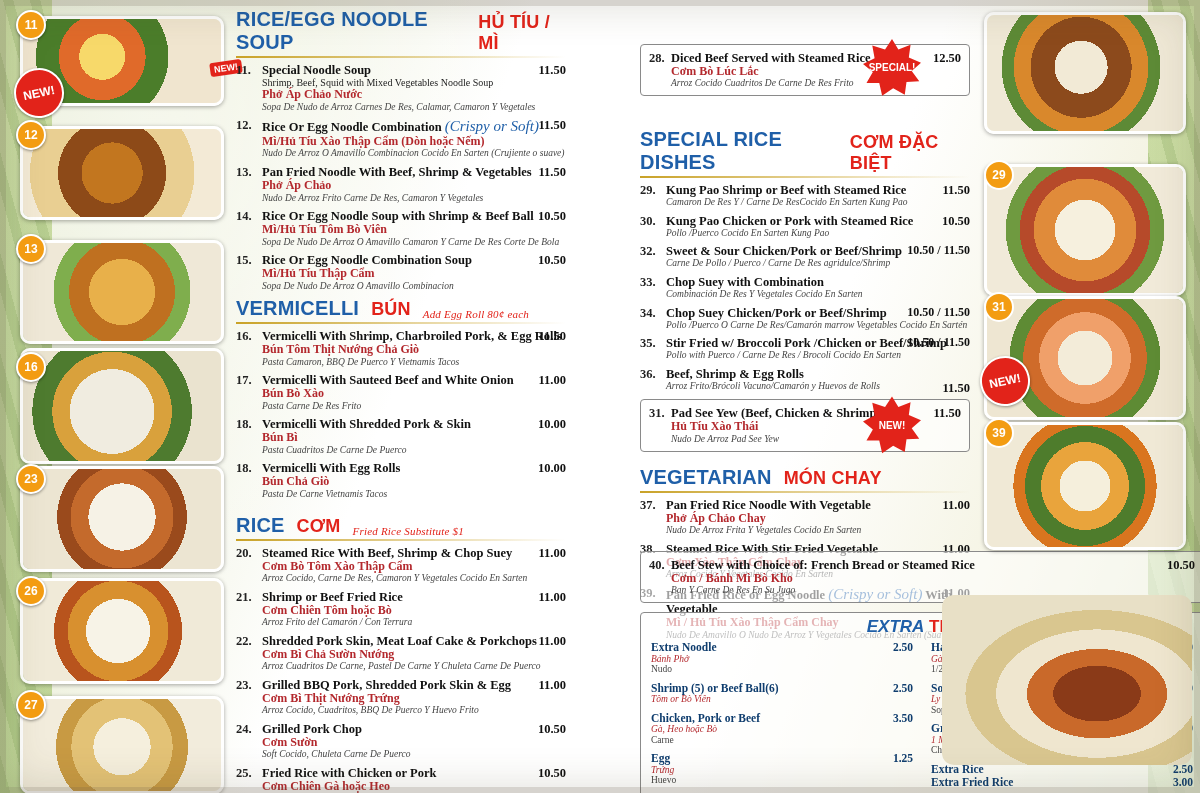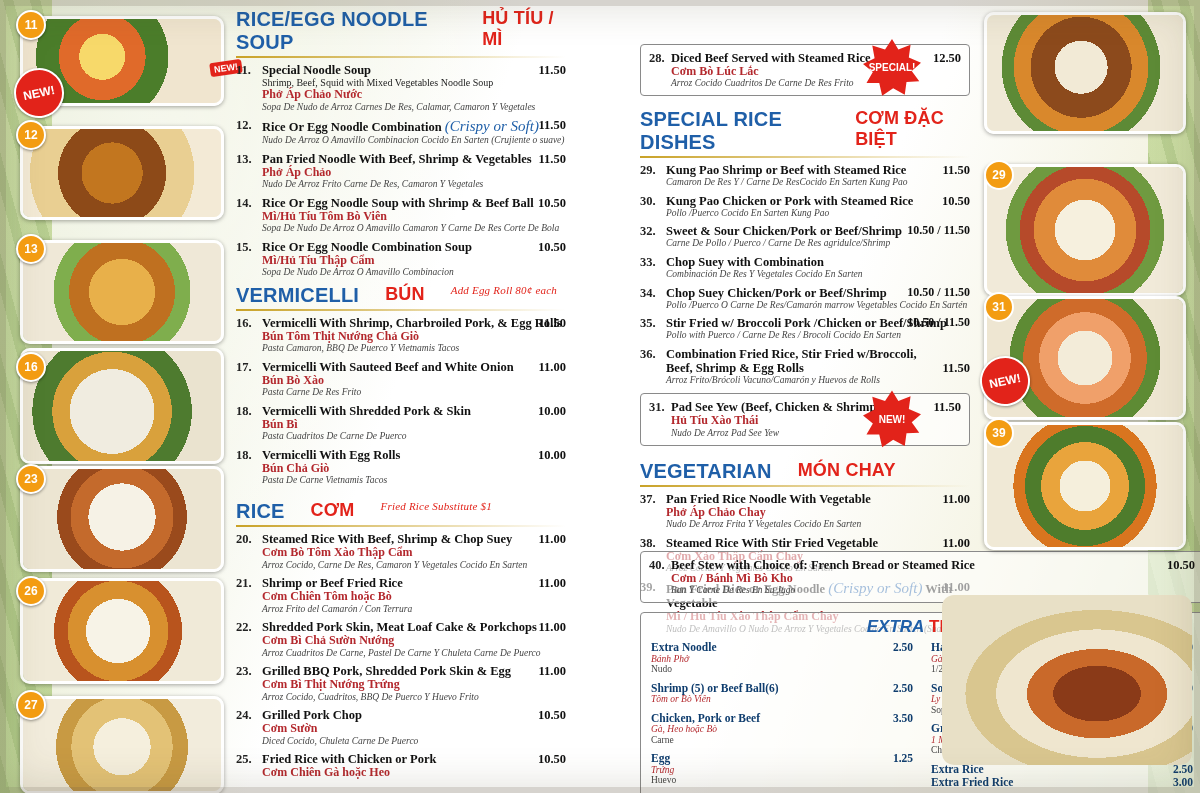--- a/index.html
+++ b/index.html
@@ -57,21 +57,21 @@
   }
 
   
   .col{position:absolute;top:8px;}
   #col-left{left:236px;width:330px;}
   #col-mid{left:640px;width:330px;}
 
   .sec-head{
     font-family:"Liberation Sans",sans-serif;
     font-weight:bold;letter-spacing:.2px;margin:0 0 2px 0;
-    display:flex;align-items:flex-start;gap:26px;
+    display:flex;align-items:flex-end;gap:12px;
   }
   .sec-en{color:#1f5fa8;font-size:20px;}
   .sec-vi{color:#e2231a;font-size:18px;}
   .sec-note{color:#e2231a;font-style:italic;font-size:11px;font-family:"Liberation Serif",serif;font-weight:normal;}
   .sec-rule{height:2px;background:linear-gradient(90deg,#c9a227,rgba(201,162,39,0));margin:1px 0 5px 0;}
 
   .item{position:relative;margin:0 0 6px 0;padding-left:26px;line-height:1.12;}
   .item .num{position:absolute;left:0;top:0;font-size:12.5px;color:#222;font-weight:bold;}
   .en{font-size:12.5px;color:#111;font-weight:bold;display:block;}
   .en .paren{font-style:italic;font-weight:normal;color:#1f5fa8;font-size:15px;}
@@ -189,20 +189,21 @@
       <span class="en">Special Noodle Soup</span>
       <span class="es" style="color:#222;font-style:normal;font-size:10px;">Shrimp, Beef, Squid with Mixed Vegetables Noodle Soup</span>
       <span class="vi">Phở Áp Chảo Nước</span>
       <span class="es">Sopa De Nudo de Arroz Carnes De Res, Calamar, Camaron Y Vegetales</span>
       <span class="price">11.50</span>
     </div>
 
     <div class="item">
       <span class="num">12.</span>
       <span class="en"><span>Rice Or Egg Noodle Combination</span> <span class="paren">(Crispy or Soft)</span></span>
+      <span class="vi">Mì/Hủ Tíu Xào Thập Cẩm (Dòn hoặc Nếm)</span>
       <span class="es">Nudo De Arroz O Amavillo Combinacion Cocido En Sarten (Crujiente o suave)</span>
       <span class="price">11.50</span>
     </div>
 
     <div class="item">
       <span class="num">13.</span>
       <span class="en">Pan Fried Noodle With Beef, Shrimp &amp; Vegetables</span>
       <span class="vi">Phở Áp Chảo</span>
       <span class="es">Nudo De Arroz Frito Carne De Res, Camaron Y Vegetales</span>
       <span class="price">11.50</span>
@@ -292,21 +293,21 @@
       <span class="num">23.</span>
       <span class="en">Grilled BBQ Pork, Shredded Pork Skin &amp; Egg</span>
       <span class="vi">Cơm Bì Thịt Nướng Trứng</span>
       <span class="es">Arroz Cocido, Cuadritos, BBQ De Puerco Y Huevo Frito</span>
       <span class="price">11.00</span>
     </div>
     <div class="item">
       <span class="num">24.</span>
       <span class="en">Grilled Pork Chop</span>
       <span class="vi">Cơm Sườn</span>
-      <span class="es">Diced Cocido, Chuleta Carne De Puerco</span>
+      <span class="es">Soft Cocido, Chuleta Carne De Puerco</span>
       <span class="price">10.50</span>
     </div>
     <div class="item">
       <span class="num">25.</span>
       <span class="en">Fried Rice with Chicken or Pork</span>
       <span class="vi">Cơm Chiên Gà hoặc Heo</span>
 
       <span class="price">10.50</span>
     </div>
 
@@ -316,21 +317,21 @@
 
     <div class="item boxed" style="margin-top:36px;">
       <span class="num">28.</span>
       <span class="en">Diced Beef Served with Steamed Rice</span>
       <span class="vi">Cơm Bò Lúc Lắc</span>
       <span class="es">Arroz Cocido Cuadritos De Carne De Res Frito</span>
       <span class="price" style="right:8px;">12.50</span>
       <div class="starburst" style="right:48px;top:-6px;">SPECIAL!</div>
     </div>
 
-    <div class="sec-head" style="margin-top:12px;">
+    <div class="sec-head" style="margin-top:32px;">
       <span class="sec-en">SPECIAL RICE DISHES</span>
       <span class="sec-vi">CƠM ĐẶC BIỆT</span>
     </div>
     <div class="sec-rule"></div>
 
     <div class="item">
       <span class="num">29.</span>
       <span class="en">Kung Pao Shrimp or Beef with Steamed Rice</span>
       <span class="es">Camaron De Res Y / Carne De ResCocido En Sarten Kung Pao</span>
       <span class="price">11.50</span>
@@ -360,21 +361,20 @@
       <span class="price2">10.50 / 11.50</span>
     </div>
     <div class="item">
       <span class="num">35.</span>
       <span class="en">Stir Fried w/ Broccoli Pork /Chicken or Beef/Shrimp</span>
       <span class="es">Pollo with Puerco / Carne De Res / Brocoli Cocido En Sarten</span>
       <span class="price2">10.50 / 11.50</span>
     </div>
     <div class="item">
       <span class="num">36.</span>
-      <span class="en">Combination Fried Rice, Stir Fried w/Broccoli,</span>
       <span class="en">Beef, Shrimp &amp; Egg Rolls</span>
       <span class="es">Arroz Frito/Brócoli Vacuno/Camarón y Huevos de Rolls</span>
       <span class="price" style="top:14px;">11.50</span>
     </div>
 
     <div class="item boxed" style="margin-top:8px;">
       <span class="num">31.</span>
       <span class="en">Pad See Yew (Beef,  Chicken &amp; Shrimp)</span>
       <span class="vi">Hủ Tíu Xào Thái</span>
       <span class="es">Nudo De Arroz Pad See Yew</span>

